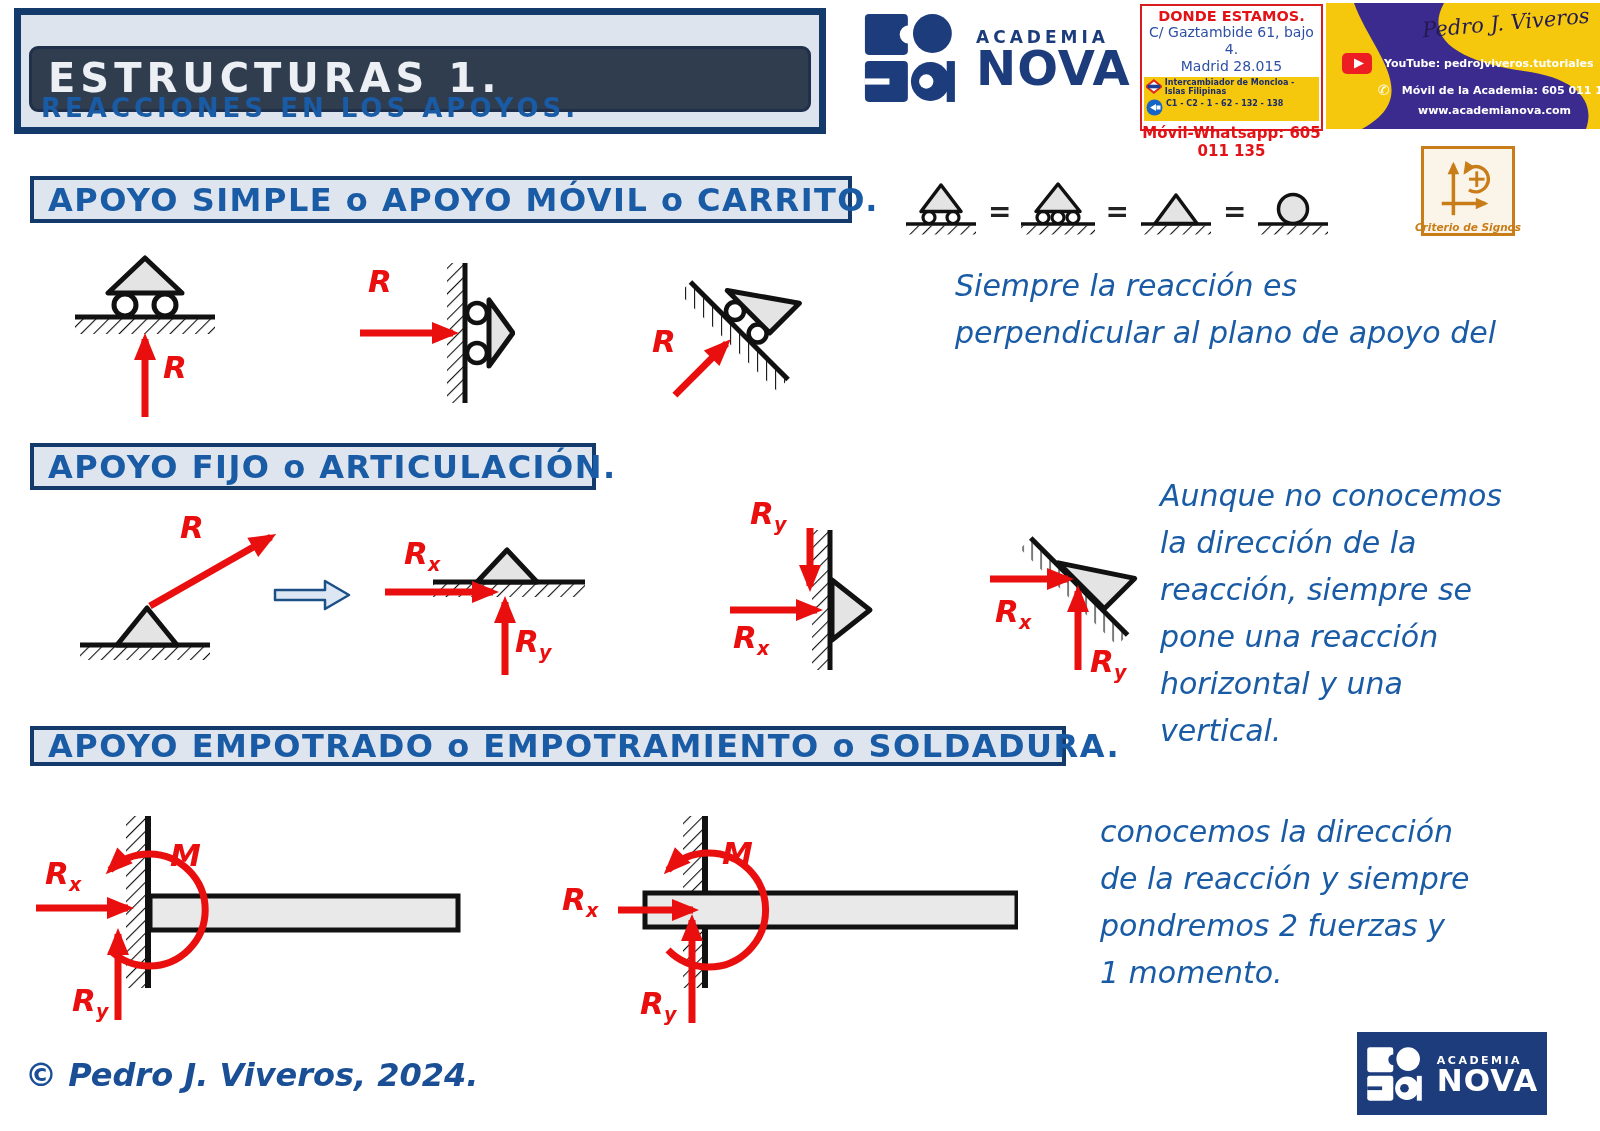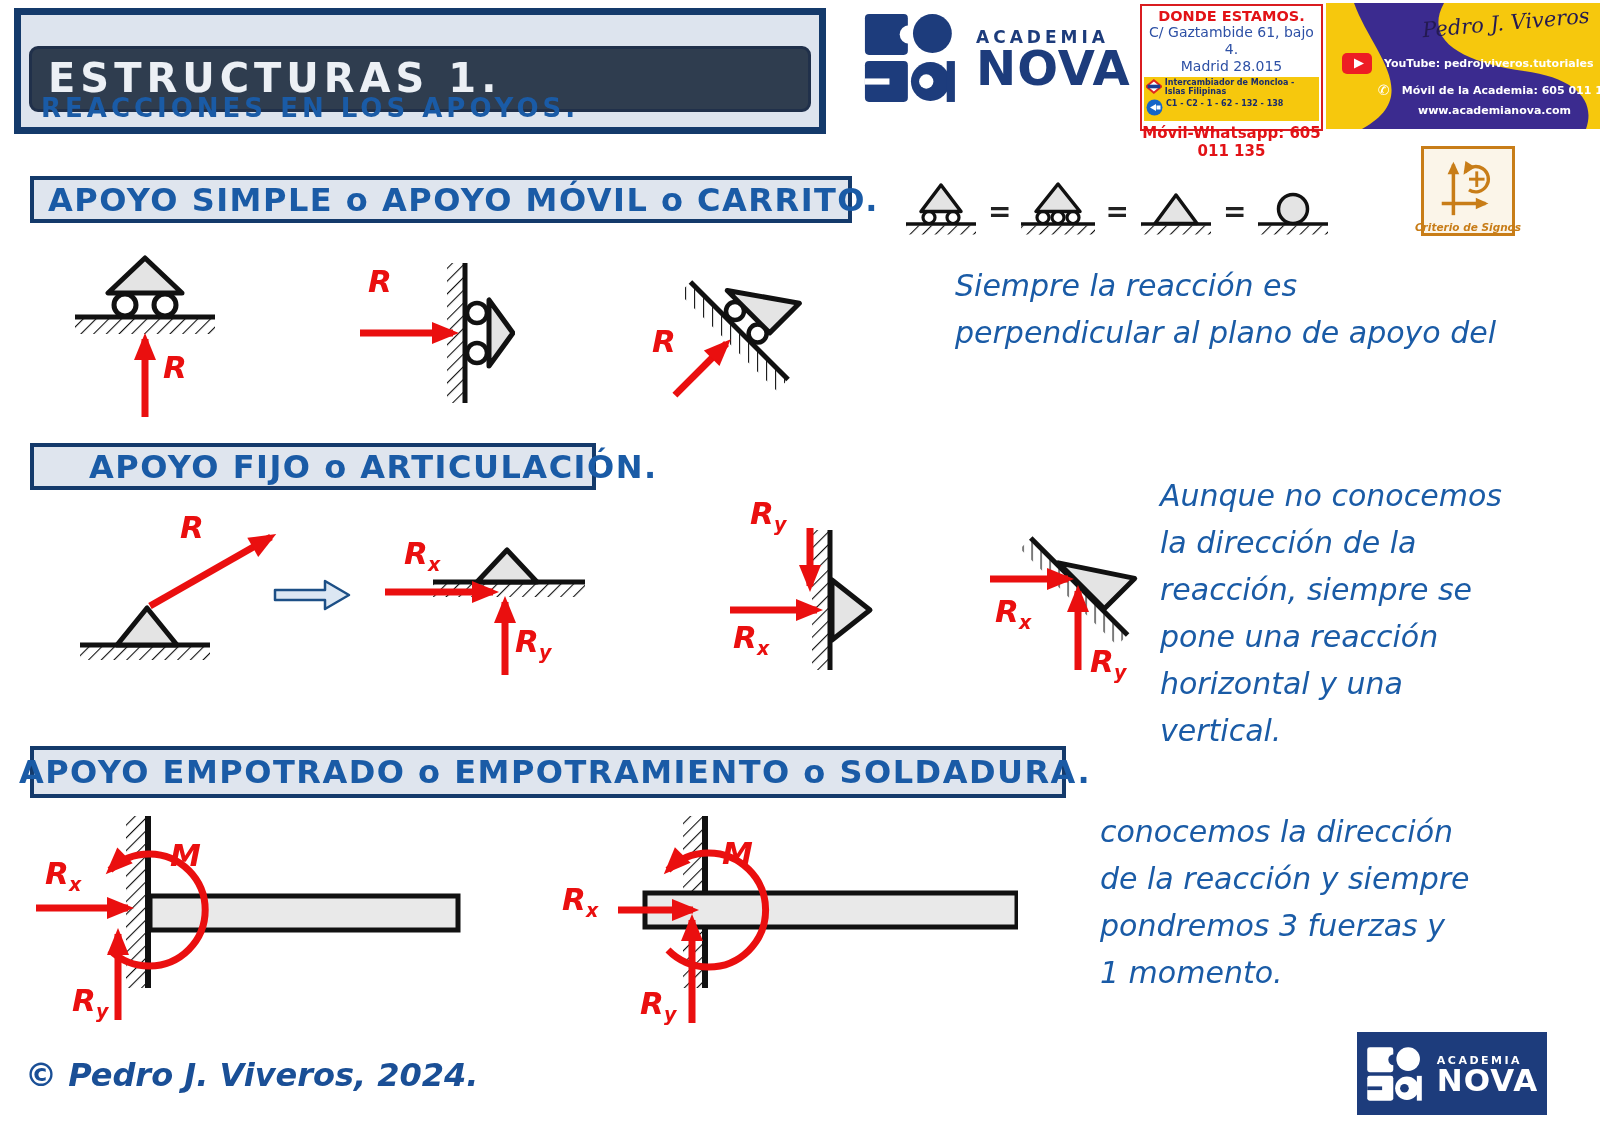--- a/index.html
+++ b/index.html
@@ -241,21 +241,21 @@
       <line x1="87" y1="165" x2="87" y2="92" stroke="#ea0f0f" stroke-width="7" marker-end="url(#arr)"></line>
     </g>
   </svg>
   <span class="rlabel" style="left:652px;top:326px;"><span>R</span></span>
 
   <div class="abs note" style="left:955px;top:262px;">
     <div class="ln">Siempre la reacción es</div>
     <div class="ln">perpendicular al plano de apoyo del</div>
   </div>
 
-  <div class="abs sec-title-box" style="left:30px;top:443px;width:566px;height:47px;padding-left:41px;">
+  <div class="abs sec-title-box" style="left:30px;top:443px;width:566px;height:47px;">
     <div class="sec-title">APOYO FIJO o ARTICULACIÓN.</div>
   </div>
 
   <svg class="abs" style="left:75px;top:520px;" width="220" height="140" viewBox="0 0 220 140">
     <line x1="5" y1="125" x2="135" y2="125" stroke="#111" stroke-width="5"></line>
     <rect x="5" y="127" width="130" height="13" fill="url(#hatch)"></rect>
     <polygon points="72,88 42,125 102,125" fill="#e4e4e4" stroke="#111" stroke-width="5" stroke-linejoin="round"></polygon>
     <line x1="75" y1="86" x2="196" y2="17" stroke="#ea0f0f" stroke-width="7" marker-end="url(#arr)"></line>
   </svg>
   <span class="rlabel" style="left:180px;top:512px;"><span>R</span></span>
@@ -298,21 +298,21 @@
 
   <div class="abs note" style="left:1160px;top:448px;margin-top:24px;">
     <div class="ln">Aunque no conocemos</div>
     <div class="ln">la dirección de la</div>
     <div class="ln">reacción, siempre se</div>
     <div class="ln">pone una reacción</div>
     <div class="ln">horizontal y una</div>
     <div class="ln">vertical.</div>
   </div>
 
-  <div class="abs sec-title-box" style="left:30px;top:746px;width:1036px;height:52px;justify-content:center;">
+  <div class="abs sec-title-box" style="left:30px;top:726px;width:1036px;height:40px;">
     <div class="sec-title">APOYO EMPOTRADO o EMPOTRAMIENTO o SOLDADURA.</div>
   </div>
 
   <svg class="abs" style="left:28px;top:808px;" width="450" height="225" viewBox="0 0 450 225">
     <rect x="98" y="8" width="20" height="172" fill="url(#hatch)"></rect>
     <line x1="120" y1="8" x2="120" y2="180" stroke="#111" stroke-width="6"></line>
     <rect x="122" y="88" width="308" height="34" fill="#e9e9e9" stroke="#111" stroke-width="5"></rect>
     <path d="M82,142 A56,56 0 1 0 82,62" fill="none" stroke="#ea0f0f" stroke-width="7" marker-end="url(#arr)"></path>
     <line x1="8" y1="100" x2="100" y2="100" stroke="#ea0f0f" stroke-width="7" marker-end="url(#arr)"></line>
     <line x1="90" y1="212" x2="90" y2="126" stroke="#ea0f0f" stroke-width="7" marker-end="url(#arr)"></line>
@@ -329,21 +329,21 @@
     <line x1="60" y1="102" x2="135" y2="102" stroke="#ea0f0f" stroke-width="7" marker-end="url(#arr)"></line>
     <line x1="134" y1="215" x2="134" y2="112" stroke="#ea0f0f" stroke-width="7" marker-end="url(#arr)"></line>
   </svg>
   <span class="rlabel" style="left:562px;top:884px;"><span>R</span><sub>x</sub></span>
   <span class="rlabel" style="left:722px;top:838px;"><span>M</span></span>
   <span class="rlabel" style="left:640px;top:988px;"><span>R</span><sub>y</sub></span>
 
   <div class="abs note" style="left:1100px;top:808px;">
     <div class="ln">conocemos la dirección</div>
     <div class="ln">de la reacción y siempre</div>
-    <div class="ln">pondremos 3 fuerzas y</div>
+    <div class="ln">pondremos 2 fuerzas y</div>
     <div class="ln">1 momento.</div>
   </div>
 
   <div class="abs copyright">© Pedro J. Viveros, 2024.</div>
 
   <div class="abs logo-bottom">
     <svg width="62" height="56" viewBox="0 0 100 90">
       <rect x="2" y="2" width="42" height="40" rx="4" fill="#fff"></rect>
       <circle cx="45" cy="22" r="9" fill="#1d3c7c"></circle>
       <circle cx="68" cy="21" r="19" fill="#fff"></circle>

